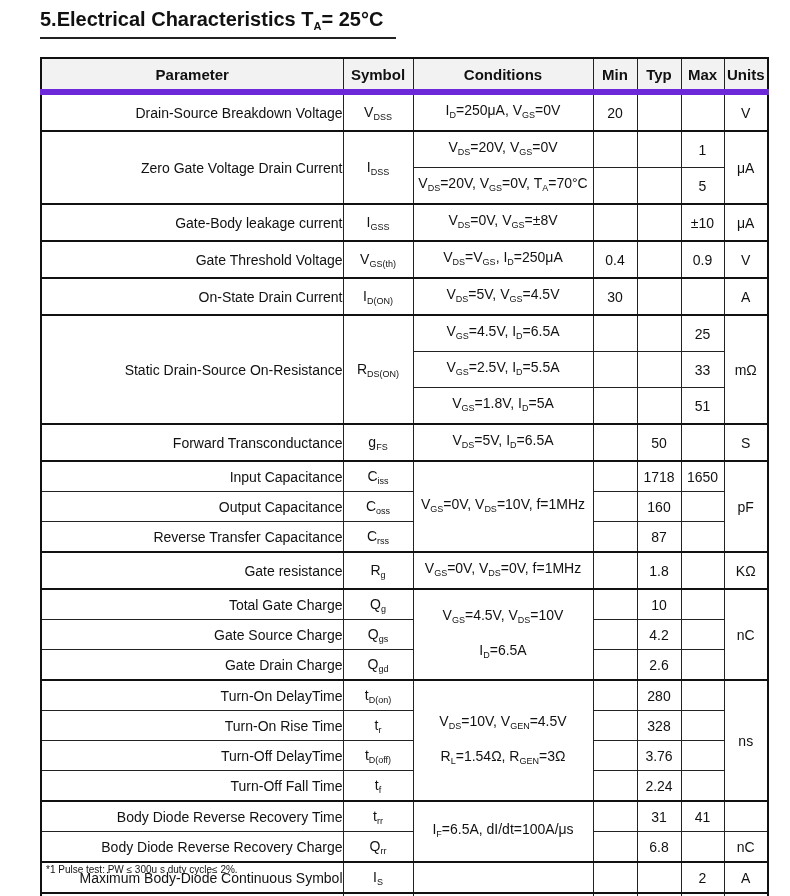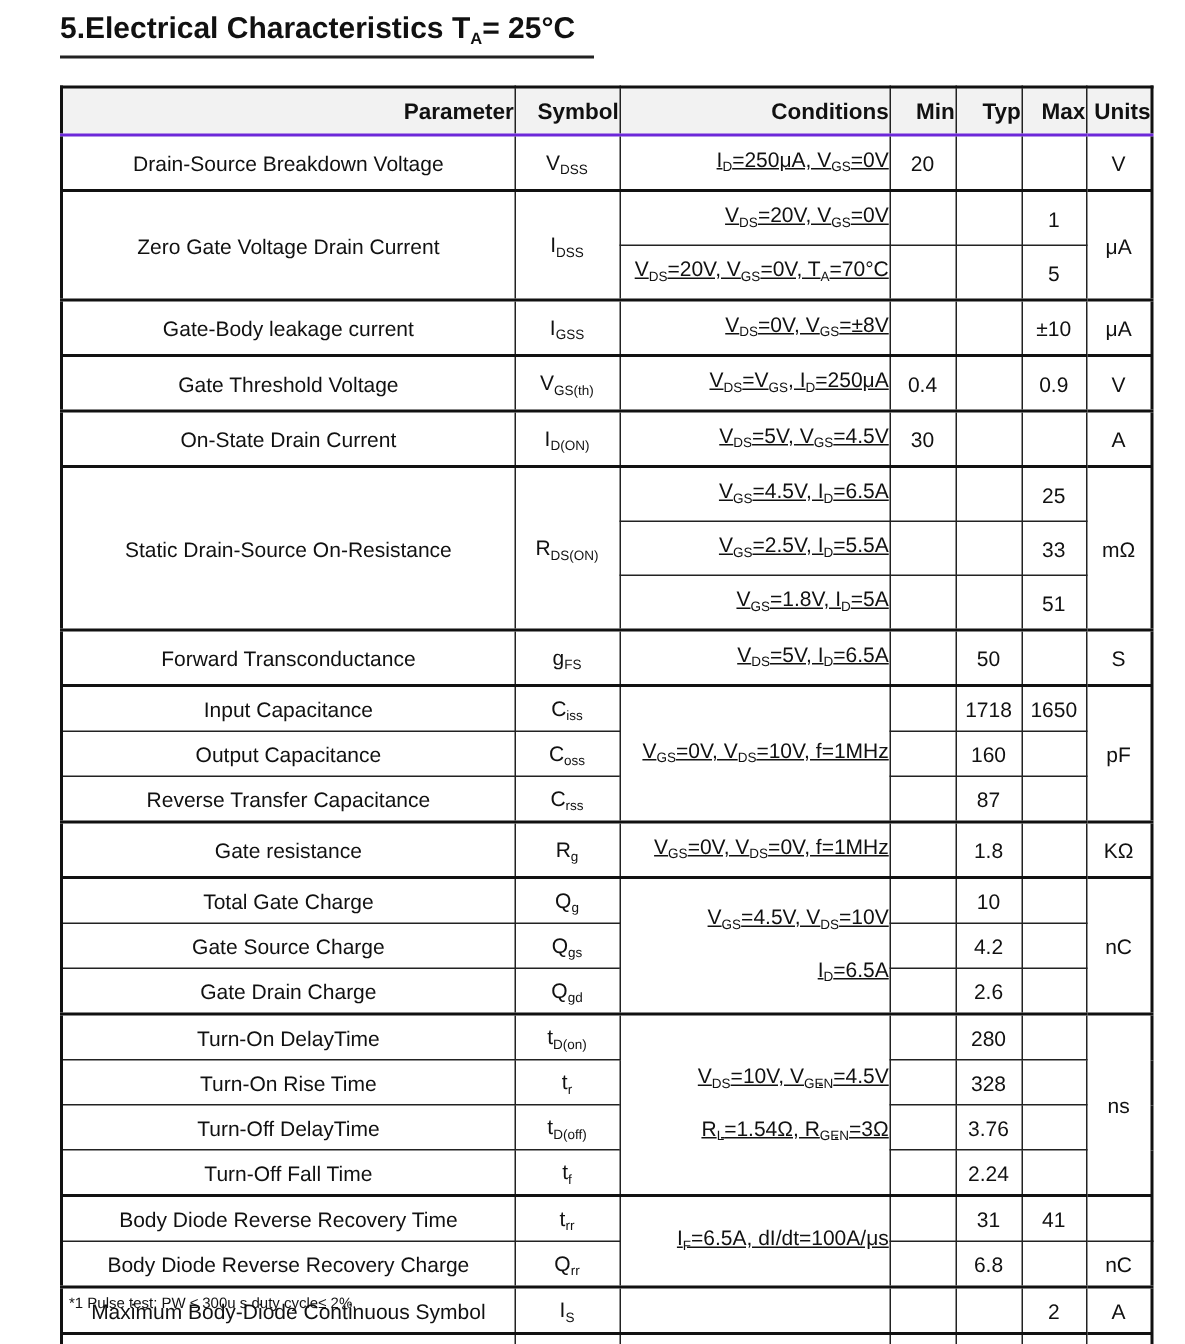--- a/index.html
+++ b/index.html
@@ -2,24 +2,24 @@
 <html><head>
 <meta charset="utf-8">
 <style>
   html, body { margin: 0; padding: 0; background: #ffffff; }
   body { width: 790px; height: 896px; position: relative; font-family: "Liberation Sans", sans-serif; color: #111; }
   .title { position: absolute; left: 40px; top: 8px; font-size: 20px; font-weight: bold; letter-spacing: 0; }
   .title sub { font-size: 11px; vertical-align: -4px; }
   .title-rule { position: absolute; left: 40px; top: 37px; width: 356px; height: 2px; background: #222; }
   table.spec { position: absolute; left: 40px; top: 57px; border-collapse: collapse; width: 727px; table-layout: fixed; border: 2px solid #111; }
   table.spec td, table.spec th { border: 1px solid #222; height: 29px; padding: 0; font-size: 14px; vertical-align: middle; }
-  table.spec th { background: #f2f2f2; font-weight: bold; font-size: 15px; text-align: right; height: 30px; border-bottom: 2px solid #6d28d9; }
-  td.param { padding-left: 6px; text-align: center; }
+  table.spec th { background: #f2f2f2; font-weight: bold; font-size: 15px; text-align: center; height: 30px; border-bottom: 6px solid #6d28d9; }
+  td.param { padding-left: 6px; text-align: right; }
   td.sym, td.num, td.unit { text-align: center; }
-  td.cond { padding-left: 5px; text-align: right; font-size: 14px; text-decoration: underline; }
+  td.cond { padding-left: 5px; text-align: center; font-size: 14px; }
   td.cond .line { display: block; line-height: 30px; }
   .s { font-size: 9px; vertical-align: -3px; }
   tr.grp-top td { border-top: 2px solid #111; }
   .footnote { position: absolute; left: 46px; top: 864px; font-size: 10px; }
 </style>
 </head>
 <body>
 
 <div class="title"><span>5.Electrical Characteristics T</span><sub>A</sub><span>= 25°C</span></div>
 <div class="title-rule"></div>

